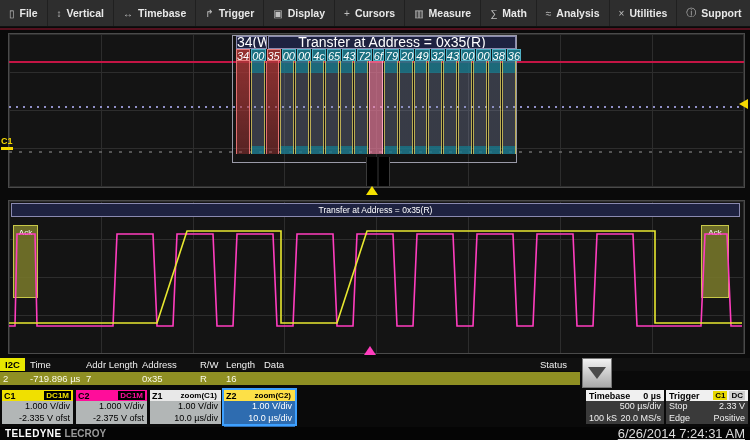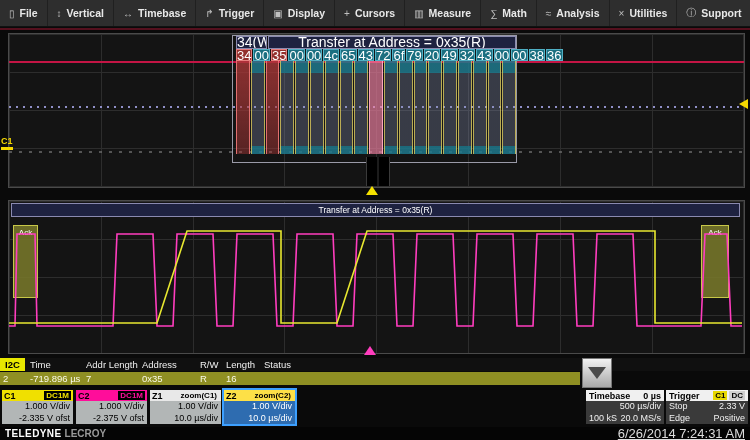--- a/index.html
+++ b/index.html
@@ -34,21 +34,21 @@
 
   
   #zoom-region{position:absolute;left:232px;top:35px;width:283px;height:126px;border:1px solid #9a9aa8;z-index:3;}
   .dec-head{position:absolute;top:36px;height:11px;background:#1e2240;border:1px solid #8a8ab0;
             color:#fff;font-size:14px;line-height:11px;text-align:center;z-index:4;white-space:nowrap;overflow:hidden;}
   #addr-head{left:236px;width:29px;}
   #transfer-head{left:268px;width:246px;}
   #byte-row,#byte-cols{position:absolute;left:236px;width:280px;display:flex;gap:1px;z-index:4;}
   #byte-row{top:48.5px;height:12px;}
   #byte-cols{top:61px;height:93px;}
-  .byte-box{flex:1;color:#fff;font-size:13px;line-height:12px;text-align:left;}
+  .byte-box{flex:1;color:#fff;font-size:11px;line-height:12px;text-align:left;font-style:italic;}
   .byte-box.data,.byte-box.hl{background:#1b6f80;border:1px solid #4fb0c4;}
   .byte-box.addr{background:#93312e;border:1px solid #e97f7f;}
   .byte-col{flex:1;}
   .byte-col.data{border-left:1px solid rgba(230,210,90,.75);border-right:1px solid rgba(230,210,90,.75);
     background:linear-gradient(180deg,rgba(30,120,140,.85) 0 12px,rgba(130,140,175,.32) 12px calc(100% - 8px),rgba(30,120,140,.85) calc(100% - 8px));}
   .byte-col.addr{border-left:1px solid rgba(240,120,120,.9);border-right:1px solid rgba(240,120,120,.9);
     background:linear-gradient(180deg,rgba(170,55,55,.8),rgba(170,55,55,.45));}
   .byte-col.hl{border-left:1px solid rgba(255,170,195,.95);border-right:1px solid rgba(255,170,195,.95);
     background:rgba(245,130,165,.65);}
   #gate{position:absolute;left:366px;top:157px;width:22px;height:29px;background:#000;
@@ -84,21 +84,21 @@
            background:linear-gradient(#f2f2f2,#a8a8a8);border:1px solid #777;box-sizing:border-box;
            display:flex;align-items:center;justify-content:center;}
   #tbl-btn .tri{width:0;height:0;border-left:9px solid transparent;border-right:9px solid transparent;border-top:12px solid #4a4a4a;}
 
   
   #descriptors{position:absolute;left:2px;top:390px;display:flex;gap:3px;}
   .chbox{width:71px;height:34px;background:#b2b6b6;}
   .chhead{height:11px;display:flex;justify-content:space-between;align-items:center;
           font-size:9px;font-weight:bold;color:#000;padding:0 2px;}
   .chbadge{font-size:8px;font-weight:bold;padding:0 2px;}
-  .chbody{height:23px;font-size:9px;color:#000;text-align:right;padding:0 3px;line-height:11.5px;}
+  .chbody{height:39px;font-size:9px;color:#000;text-align:right;padding:0 3px;line-height:11.5px;}
   .chbox.c1 .chhead{background:#f0e000;} .chbox.c1 .chbadge{background:#000;color:#f0e000;}
   .chbox.c2 .chhead{background:#ff0d9a;} .chbox.c2 .chbadge{background:#000;color:#ff0d9a;}
   .chbox.z1 .chhead{background:#e8e8e8;} .chbox.z1 .chbadge{background:transparent;color:#000;}
   .chbox.z2 .chhead{background:#fde047;} .chbox.z2 .chbadge{background:transparent;color:#000;}
   .chbox.selected{outline:2px solid #3da0ff;}
   .chbox.selected .chbody{background:#2e6cb0;color:#fff;}
 
   .panel{position:absolute;top:390px;height:34px;background:#3a3a3a;}
   #tb-panel{left:586px;width:78px;} #trg-panel{left:666px;width:82px;}
   .phead{height:11px;background:#f0f0f0;color:#000;font-size:9px;font-weight:bold;
@@ -255,20 +255,21 @@
   </div>
   <div id="tbl-tri" class="tri-up"></div>
 
   <div id="tbl-head">
     <div class="tc c0"><span id="bus-badge">I2C</span></div>
     <div class="tc c1">Time</div>
     <div class="tc c2">Addr Length</div>
     <div class="tc c3">Address</div>
     <div class="tc c4">R/W</div>
     <div class="tc c5">Length</div>
+    <div class="tc c6">Data</div>
     <div class="tc c7">Status</div>
   </div>
   <div id="tbl-row">
     <div class="tc c0">2</div>
     <div class="tc c1">-719.896 µs</div>
     <div class="tc c2">7</div>
     <div class="tc c3">0x35</div>
     <div class="tc c4">R</div>
     <div class="tc c5">16</div>
     <div class="tc c7"></div>

